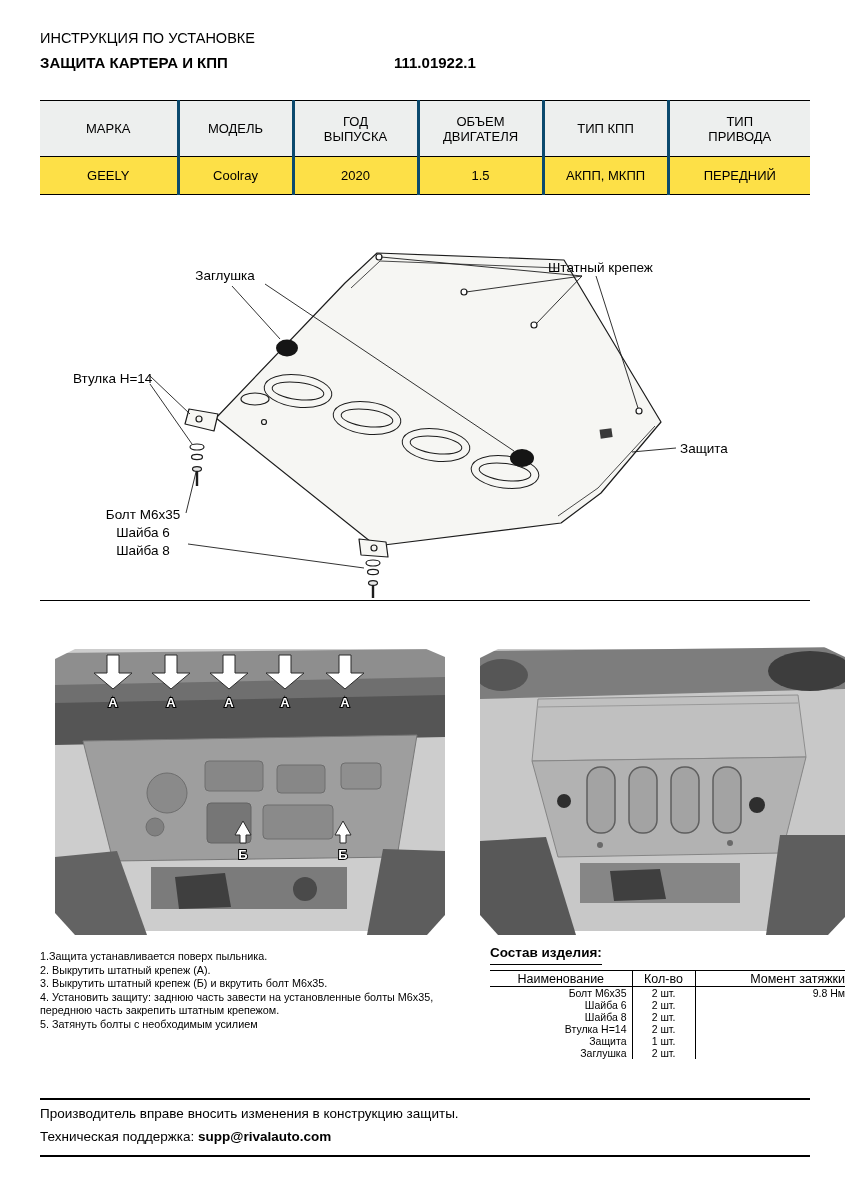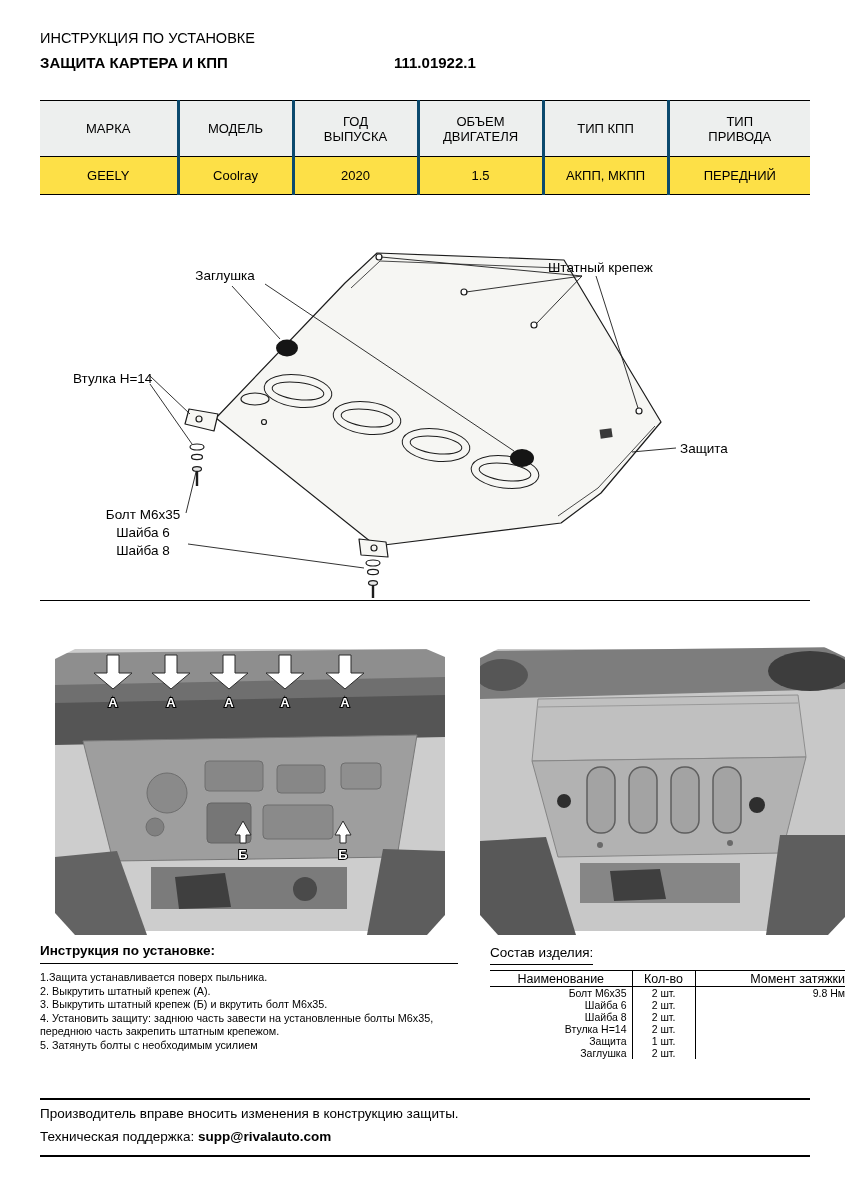--- a/index.html
+++ b/index.html
@@ -40,21 +40,21 @@
 
   
   .instructions { position:absolute; left:40px; top:943px; width:418px; }
   .instructions-title { font-size:13.5px; font-weight:bold; padding-bottom:5px;
     border-bottom:1px solid #000; }
   .steps { margin-top:7px; }
   .step { font-size:10.8px; line-height:13.5px; }
 
   
   .parts { position:absolute; left:490px; top:943px; width:355px; }
-  .parts-title { display:inline-block; font-size:13.5px; font-weight:normal;
+  .parts-title { display:inline-block; font-size:13.5px; font-weight:bold;
     padding-bottom:4px; border-bottom:1px solid #000; margin-bottom:5px; }
   .parts-table { border-collapse:collapse; width:355px; table-layout:fixed; }
   .parts-table th { border-top:1px solid #000; border-bottom:1px solid #000;
     font-weight:normal; font-size:12.5px; height:16px; }
   .parts-table th + th, .parts-table td + td { border-left:1px solid #000; }
   .parts-table td { font-size:10.5px; height:12px; line-height:12px; }
   th.pt-torque, td.pt-torque { text-align:right; padding-left:8px; }
   td.pt-name { text-align:right; padding-right:5px; }
   th.pt-name, th.pt-qty { text-align:center; }
   td.pt-qty { text-align:center; }
@@ -261,21 +261,20 @@
       <rect x="100" y="218" width="160" height="40" fill="#868686"></rect>
       <path fill="#3f3f3f" d="M130,226 L180,224 L186,254 L134,256 Z"></path>
       <path fill="#fff" d="M0,0 L26,0 L0,13 Z"></path>
       <path fill="#fff" d="M365,0 L340,0 L365,12 Z"></path>
       <path fill="#fff" d="M0,290 L0,270 L18,290 Z"></path>
       <path fill="#fff" d="M365,290 L365,272 L348,290 Z"></path>
     </g>
   </svg>
 
   <div class="instructions">
-    <div class="instructions-title">Инструкция по установке:</div>
     <div class="steps">
       <div class="step">1.Защита устанавливается поверх пыльника.</div>
       <div class="step">2. Выкрутить штатный крепеж (А).</div>
       <div class="step">3. Выкрутить штатный крепеж (Б) и вкрутить болт М6х35.</div>
       <div class="step">4. Установить защиту: заднюю часть завести на установленные болты М6х35, переднюю часть закрепить штатным крепежом.</div>
       <div class="step">5. Затянуть болты с необходимым усилием</div>
     </div>
   </div>
 
   <div class="parts">

